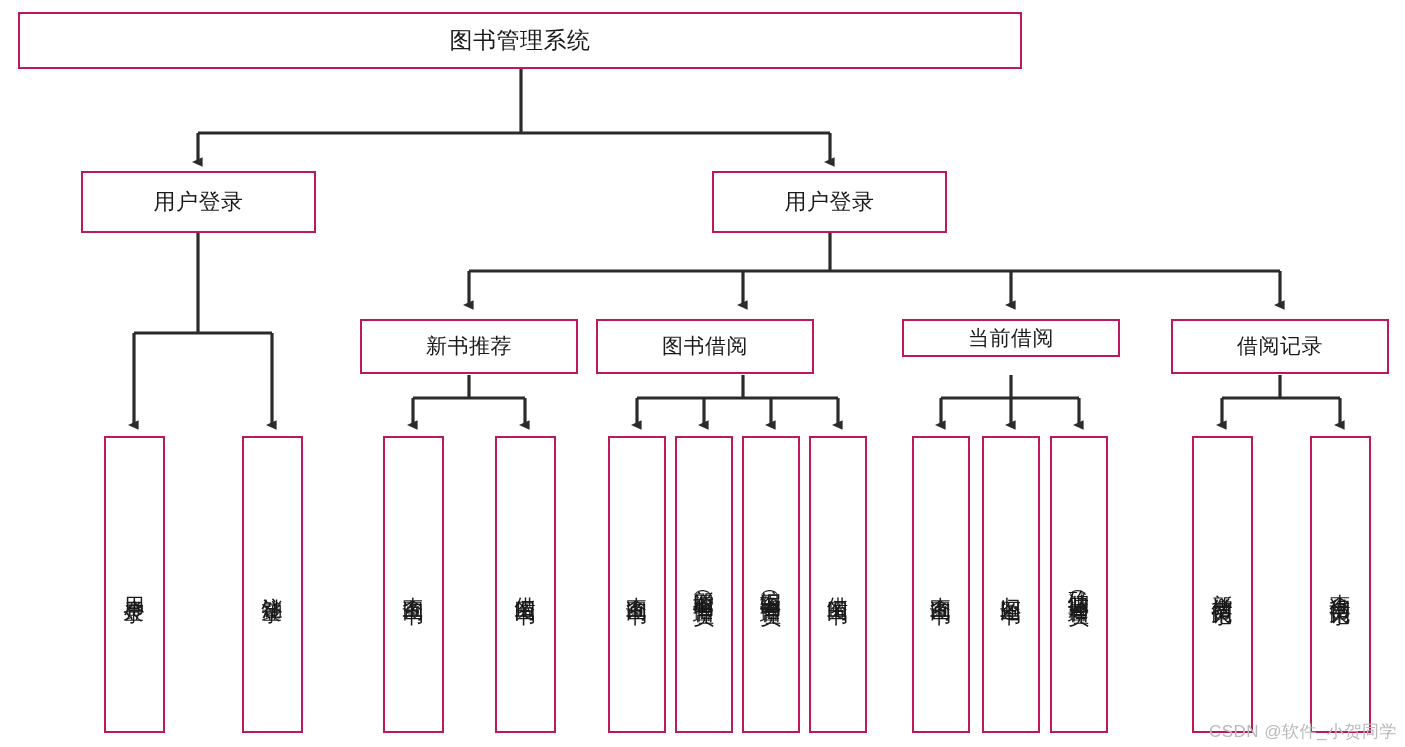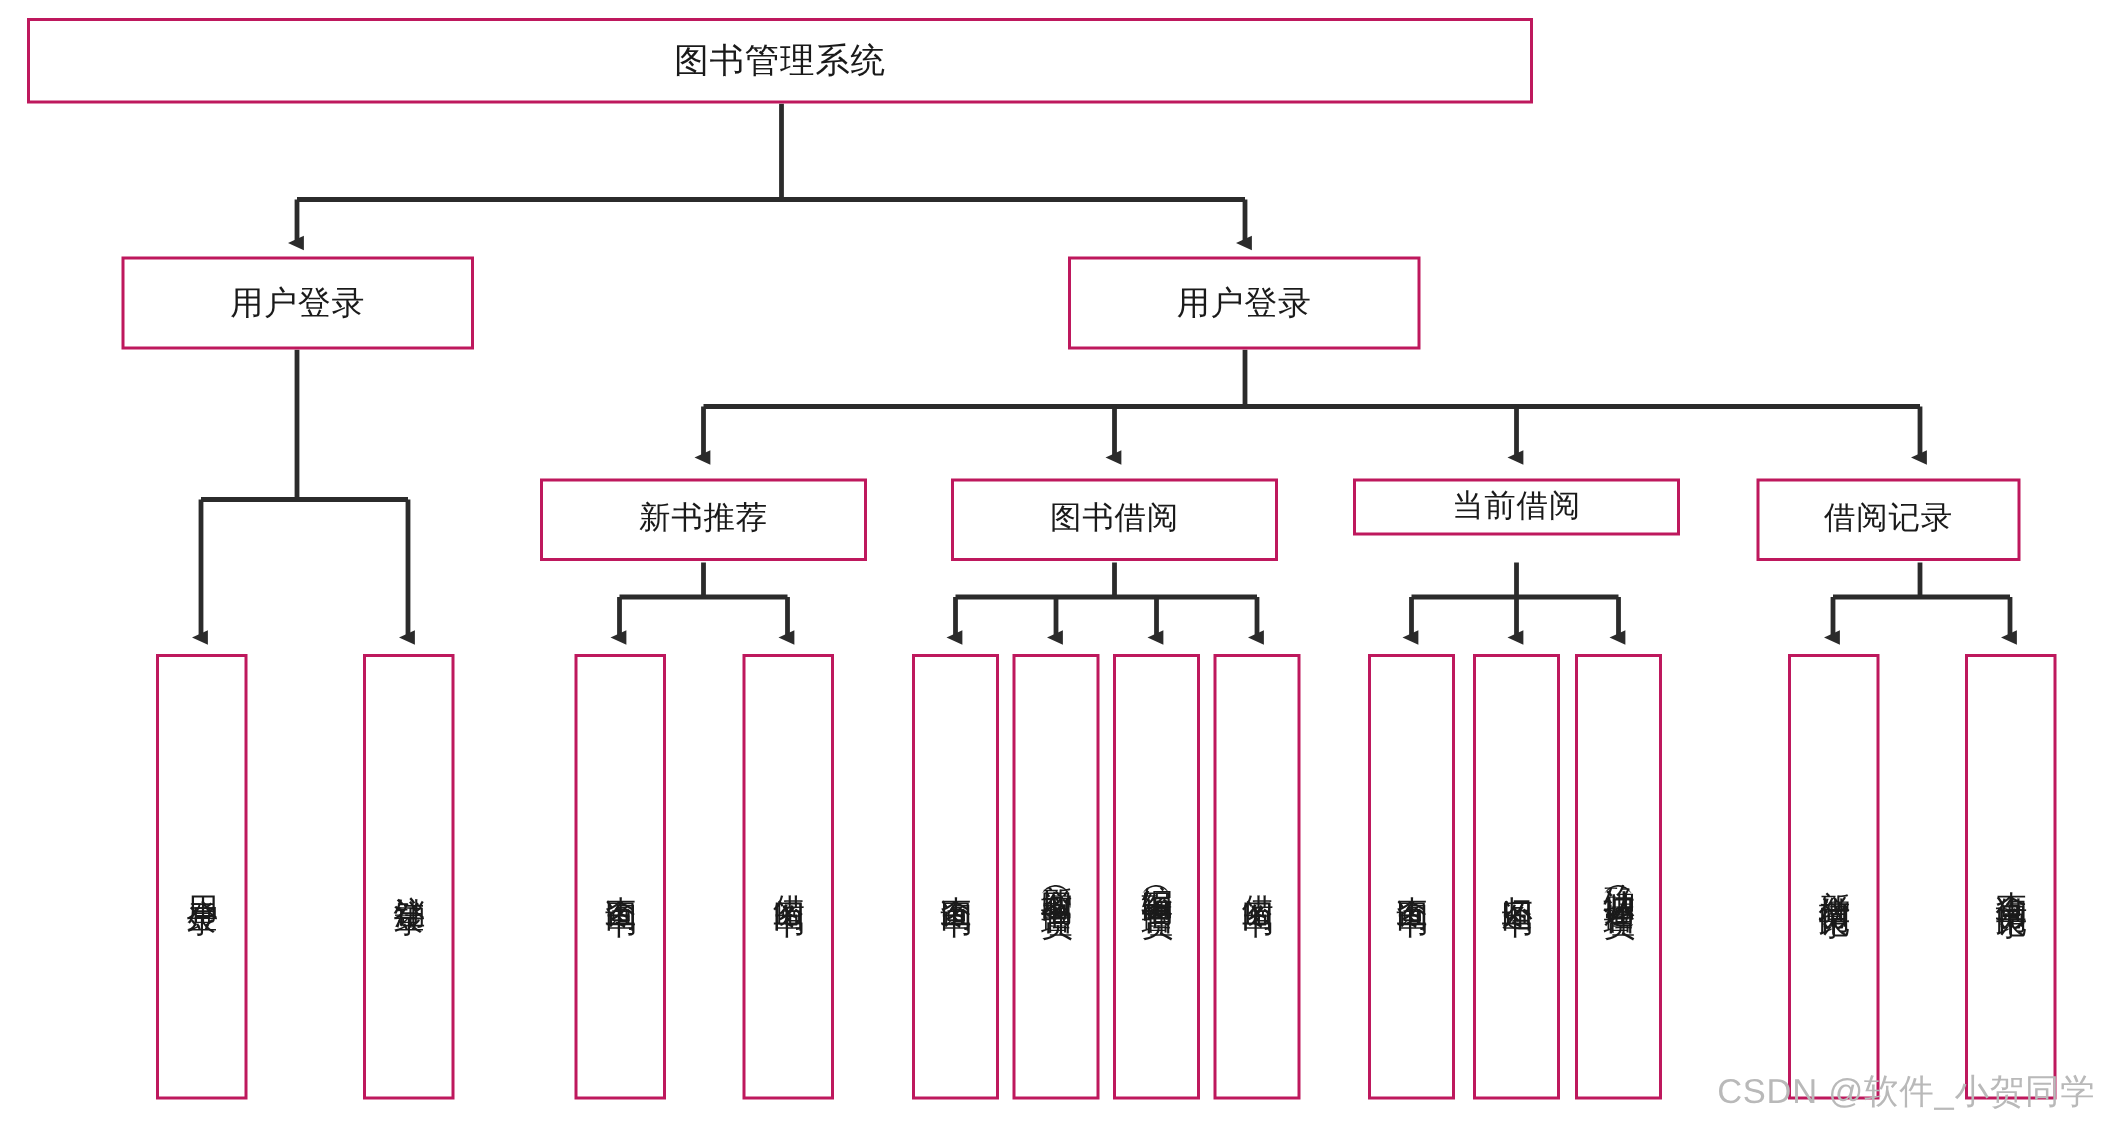--- a/index.html
+++ b/index.html
@@ -63,21 +63,21 @@
     white-space: nowrap;
     max-height: 280px;
   }
   .node-leaf.leaf-tall .node-label {
     max-height: 278px;
   }
   #watermark {
     position: absolute;
     right: 8px;
     bottom: 4px;
-    font-size: 23px;
+    font-size: 17px;
     color: #b9b9b9;
     white-space: nowrap;
     letter-spacing: 0.5px;
   }
 </style>
 </head>
 <body>
 
 <div id="diagram-root">
 
@@ -139,27 +139,27 @@
   <div class="node-box node-l2" style="left:81px; top:171px; width:235px; height:62px;">
     <span class="node-label">用户登录</span>
   </div>
   <div class="node-box node-l2" style="left:712px; top:171px; width:235px; height:62px;">
     <span class="node-label">用户登录</span>
   </div>
 
   <div class="node-box node-l3" style="left:360px; top:319px; width:218px; height:55px;justify-content:center;">
     <span class="node-label">新书推荐</span>
   </div>
-  <div class="node-box node-l3" style="left:634px; top:319px; width:218px; height:55px;">
+  <div class="node-box node-l3" style="left:596px; top:319px; width:218px; height:55px;">
     <span class="node-label">图书借阅</span>
   </div>
   <div class="node-box node-l3" style="left:902px; top:319px; width:218px; height:38px;">
     <span class="node-label">当前借阅</span>
   </div>
-  <div class="node-box node-l3" style="left:1171px; top:319px; width:176px; height:55px;">
+  <div class="node-box node-l3" style="left:1171px; top:319px; width:218px; height:55px;">
     <span class="node-label">借阅记录</span>
   </div>
 
   <div class="node-box node-leaf" style="left:104px; top:436px; width:61px; height:297px;">
     <span class="node-label">用户登录</span>
   </div>
   <div class="node-box node-leaf" style="left:242px; top:436px; width:61px; height:297px;">
     <span class="node-label">注销登录</span>
   </div>
 

